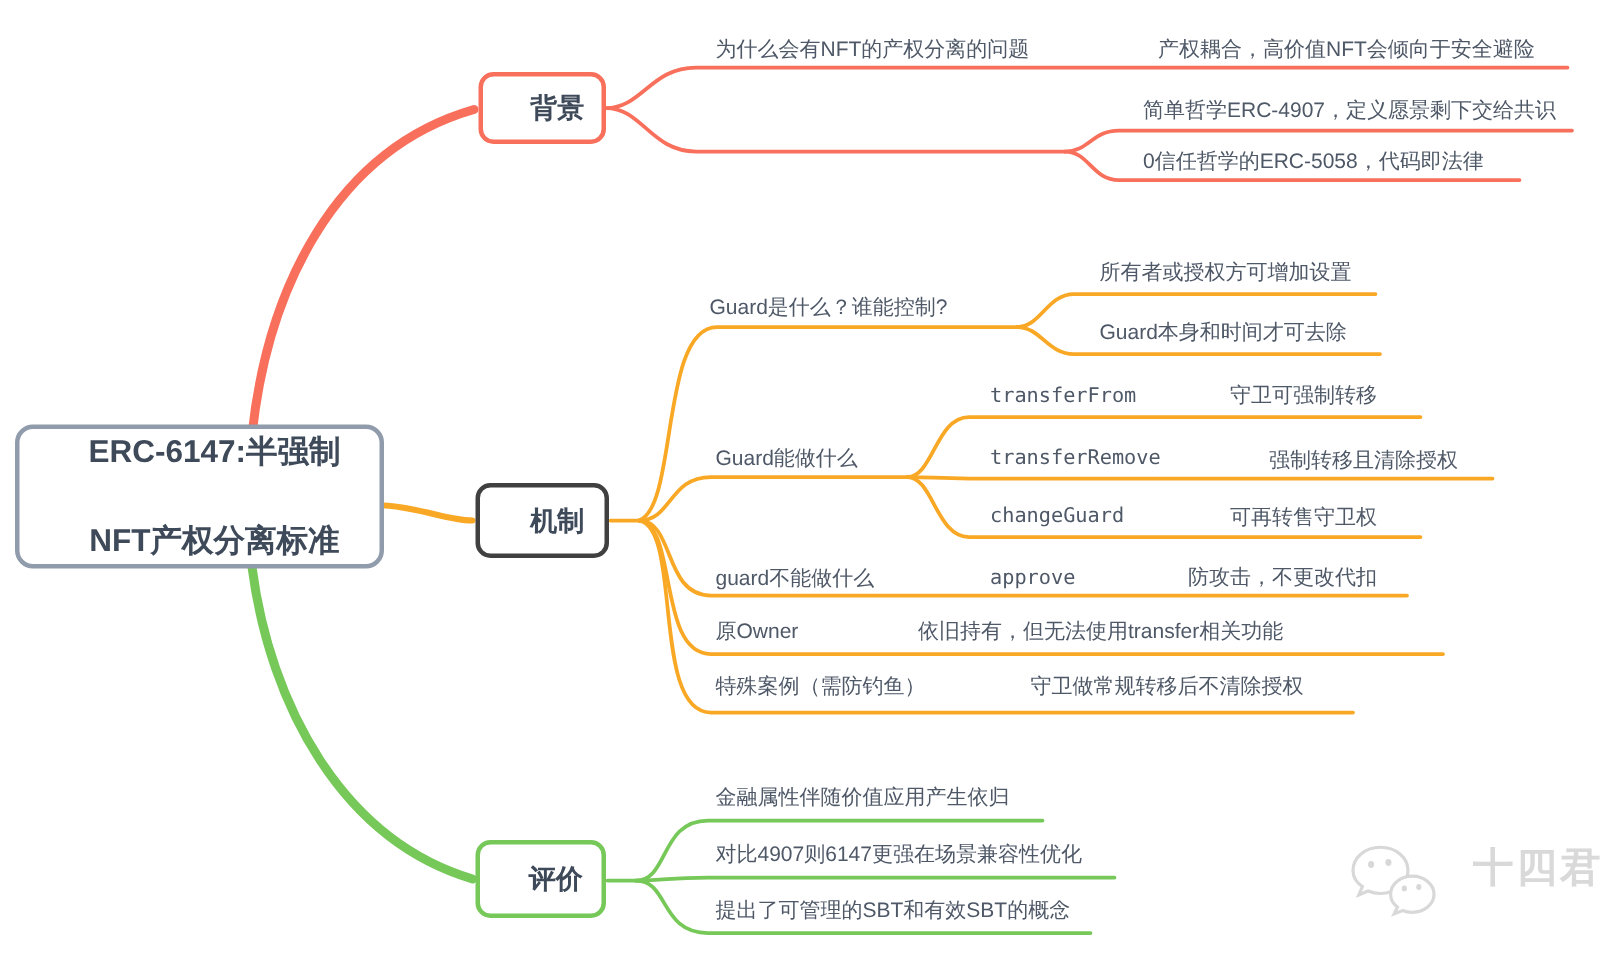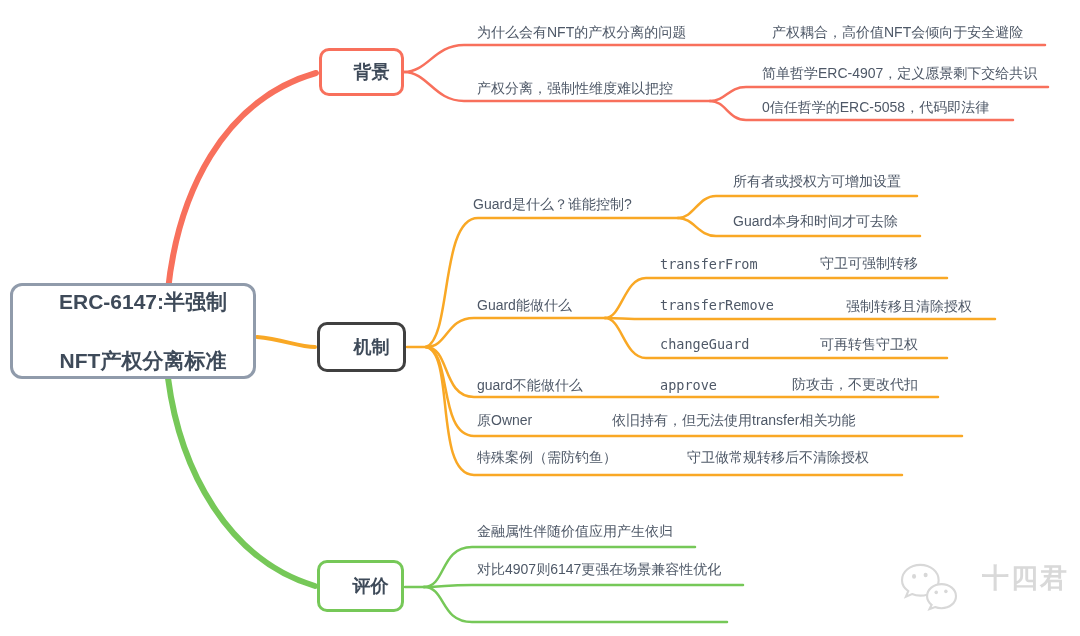--- a/index.html
+++ b/index.html
@@ -71,21 +71,20 @@
   </div>
   <div class="node branch-node mech-node">
     <span>机制</span>
   </div>
   <div class="node branch-node eval-node">
     <span>评价</span>
   </div>
 
   <div class="topic" style="left:477px;top:24px">为什么会有NFT的产权分离的问题</div>
   <div class="topic" style="left:772px;top:24px">产权耦合，高价值NFT会倾向于安全避险</div>
-  <div class="topic" style="left:477px;top:80px">产权分离，强制性维度难以把控</div>
   <div class="topic" style="left:762px;top:65px">简单哲学ERC-4907，定义愿景剩下交给共识</div>
   <div class="topic" style="left:762px;top:99px">0信任哲学的ERC-5058，代码即法律</div>
 
   <div class="topic" style="left:473px;top:196px">Guard是什么？谁能控制?</div>
   <div class="topic" style="left:733px;top:173px">所有者或授权方可增加设置</div>
   <div class="topic" style="left:733px;top:213px">Guard本身和时间才可去除</div>
   <div class="topic" style="left:477px;top:297px">Guard能做什么</div>
   <div class="topic mono" style="left:660px;top:256px">transferFrom</div>
   <div class="topic" style="left:820px;top:255px">守卫可强制转移</div>
   <div class="topic mono" style="left:660px;top:297px">transferRemove</div>
@@ -95,20 +94,21 @@
   <div class="topic" style="left:477px;top:377px">guard不能做什么</div>
   <div class="topic mono" style="left:660px;top:377px">approve</div>
   <div class="topic" style="left:792px;top:376px">防攻击，不更改代扣</div>
   <div class="topic" style="left:477px;top:412px">原Owner</div>
   <div class="topic" style="left:612px;top:412px">依旧持有，但无法使用transfer相关功能</div>
   <div class="topic" style="left:477px;top:449px">特殊案例（需防钓鱼）</div>
   <div class="topic" style="left:687px;top:449px">守卫做常规转移后不清除授权</div>
 
   <div class="topic" style="left:477px;top:523px">金融属性伴随价值应用产生依归</div>
   <div class="topic" style="left:477px;top:561px">对比4907则6147更强在场景兼容性优化</div>
+  <div class="topic" style="left:477px;top:598px">提出了可管理的SBT和有效SBT的概念</div>
 
   <div class="watermark">
     <svg width="62" height="54" viewBox="0 0 64 56">
       <g stroke="#D8D8D8" stroke-width="2.2" fill="#ffffff">
         <path d="M42,21 C42,30 33.5,37 23,37 C19.9,37 17,36.4 14.4,35.3 L8,38 L10.5,32.2 C6.5,29.4 4,25.5 4,21 C4,12 12.5,5 23,5 C33.5,5 42,12 42,21 Z"></path>
         <path d="M60,37.5 C60,44.4 53.3,50 45,50 C42.6,50 40.3,49.6 38.3,48.8 L32.5,51 L34.7,46.4 C31.8,44.2 30,41 30,37.5 C30,30.6 36.7,25 45,25 C53.3,25 60,30.6 60,37.5 Z"></path>
       </g>
       <g fill="#D8D8D8">
         <ellipse cx="16.5" cy="17" rx="2.1" ry="2.4"></ellipse>
         <ellipse cx="28.5" cy="15.5" rx="2.1" ry="2.4"></ellipse>

